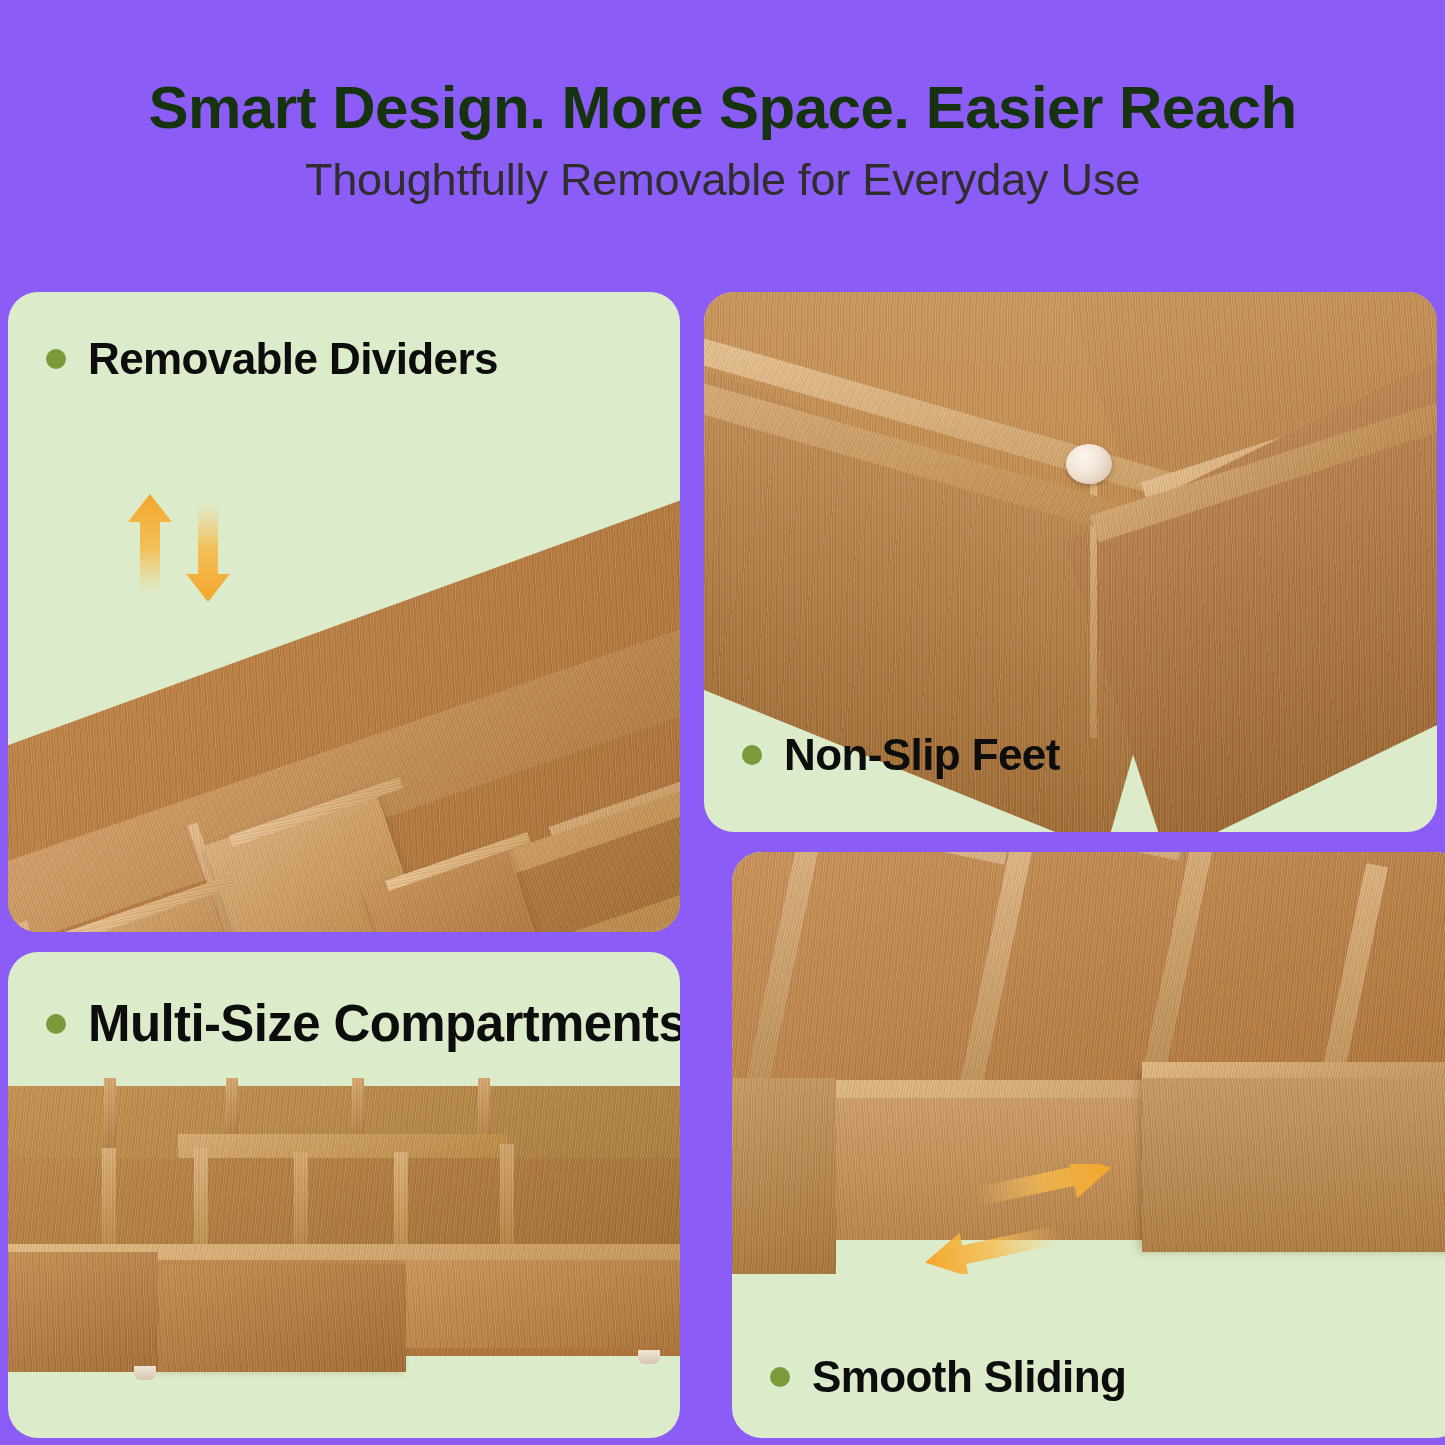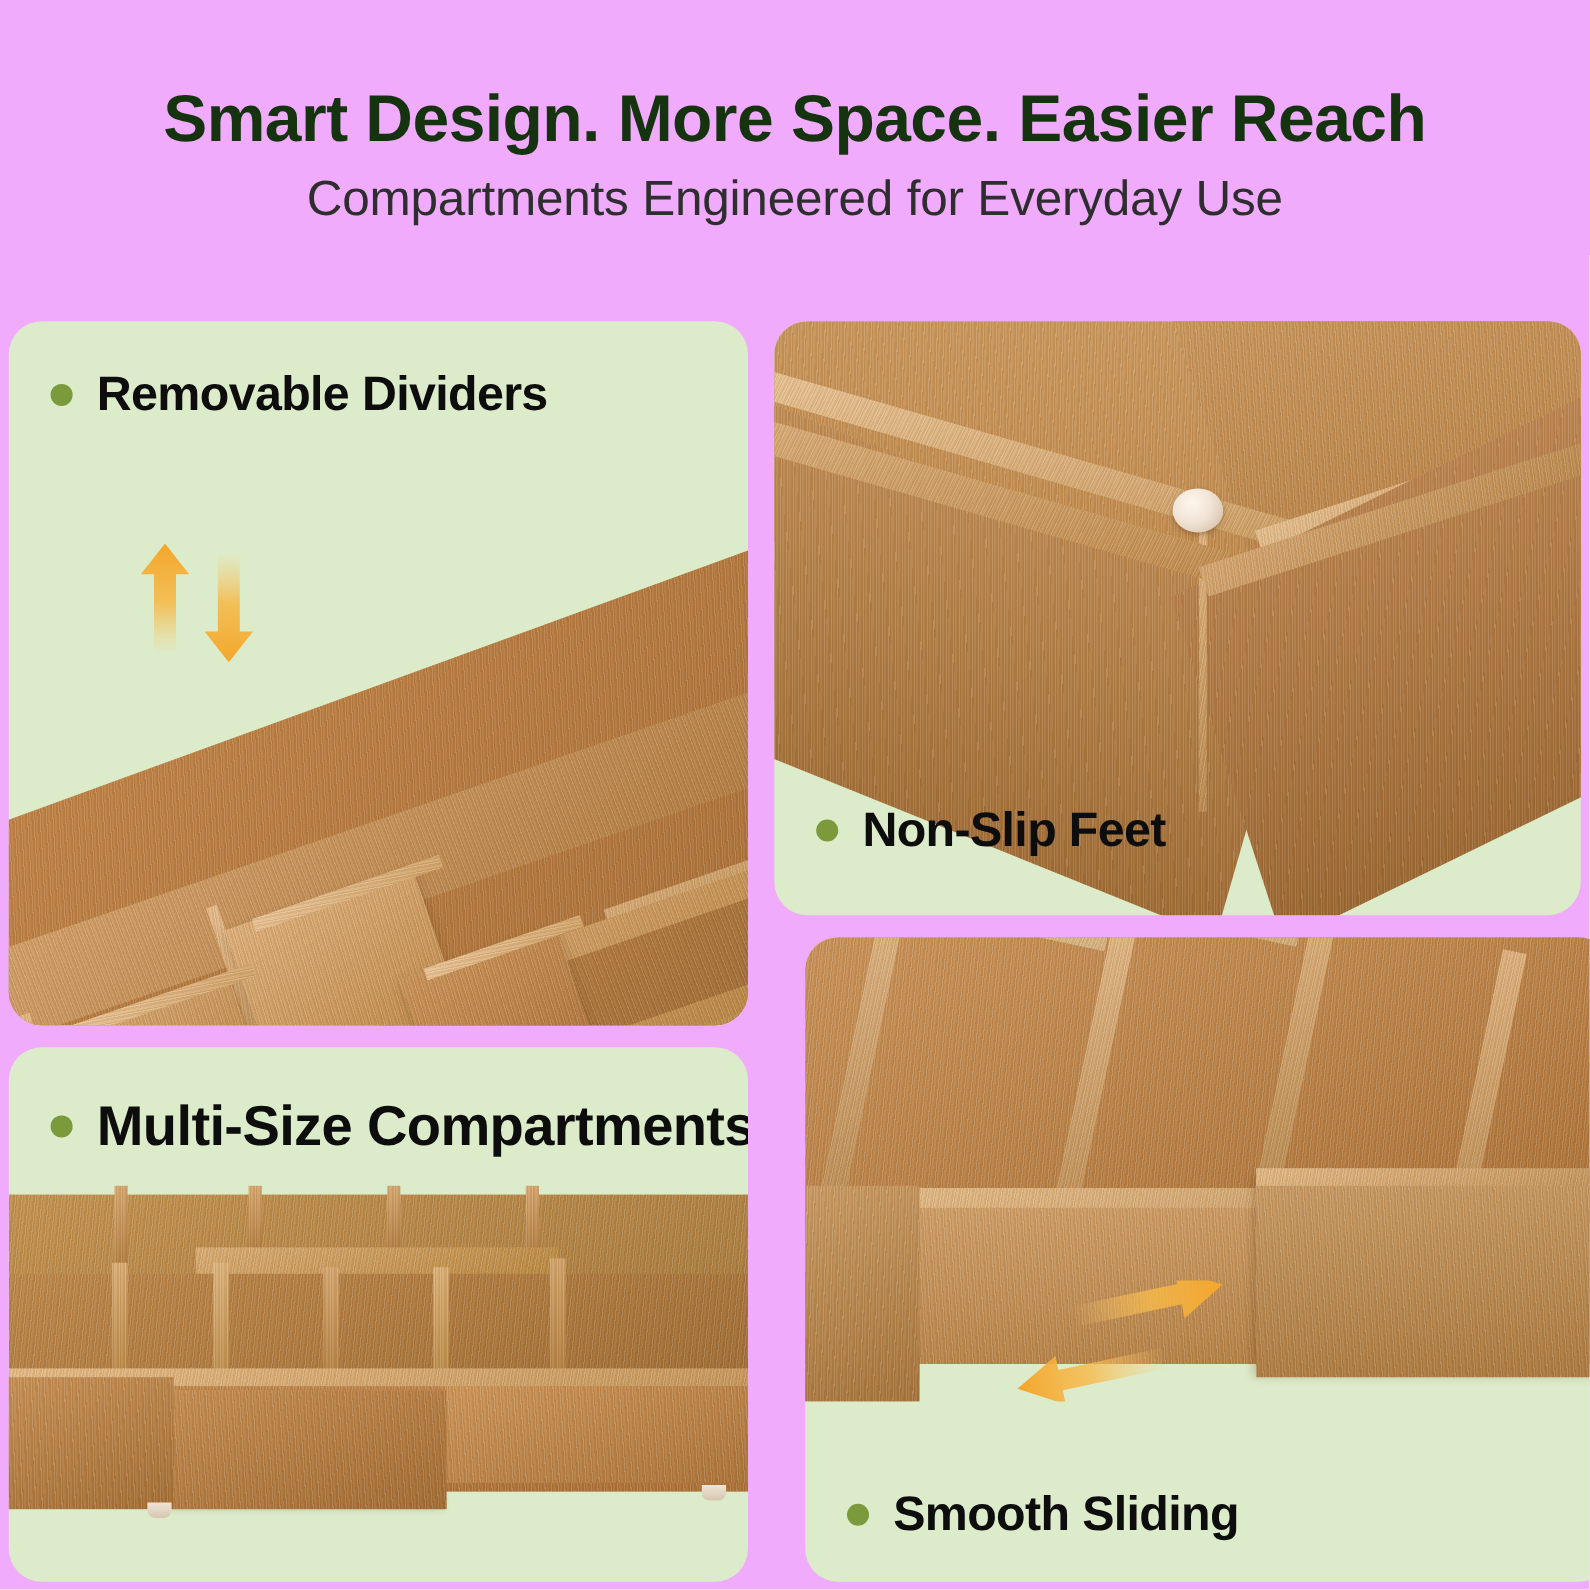--- a/index.html
+++ b/index.html
@@ -9,21 +9,21 @@
     height: 1445px;
     background: #ffffff;
     font-family: "Liberation Sans", sans-serif;
     overflow: hidden;
   }
 
   .page {
     position: relative;
     width: 1445px;
     height: 1445px;
-    background: #f0abfc;
+    background: #8b5cf6;
     text-decoration: underline;
   }
 
   
   .header {
     position: absolute;
     top: 0; left: 0;
     width: 1445px;
     height: 270px;
     text-align: center;
@@ -241,21 +241,21 @@
     --c1:#dcb381; --c2:#bb8c52; --ga:90deg;
   }
 </style>
 </head>
 <body>
 
 <div class="page">
 
   <div class="header">
     <div class="headline">Smart Design. More Space. Easier Reach</div>
-    <div class="subhead">Compartments Engineered for Everyday Use</div>
+    <div class="subhead">Thoughtfully Removable for Everyday Use</div>
   </div>
 
   <div class="grid">
 
     <div class="card card-tl">
 
       <div class="scene tl-scene">
 
         <div class="wood tl-floor"></div>
 

